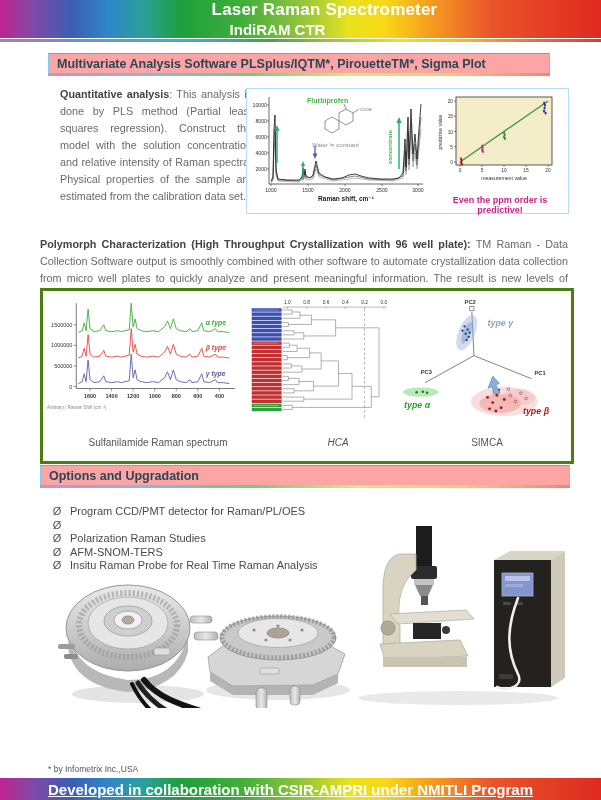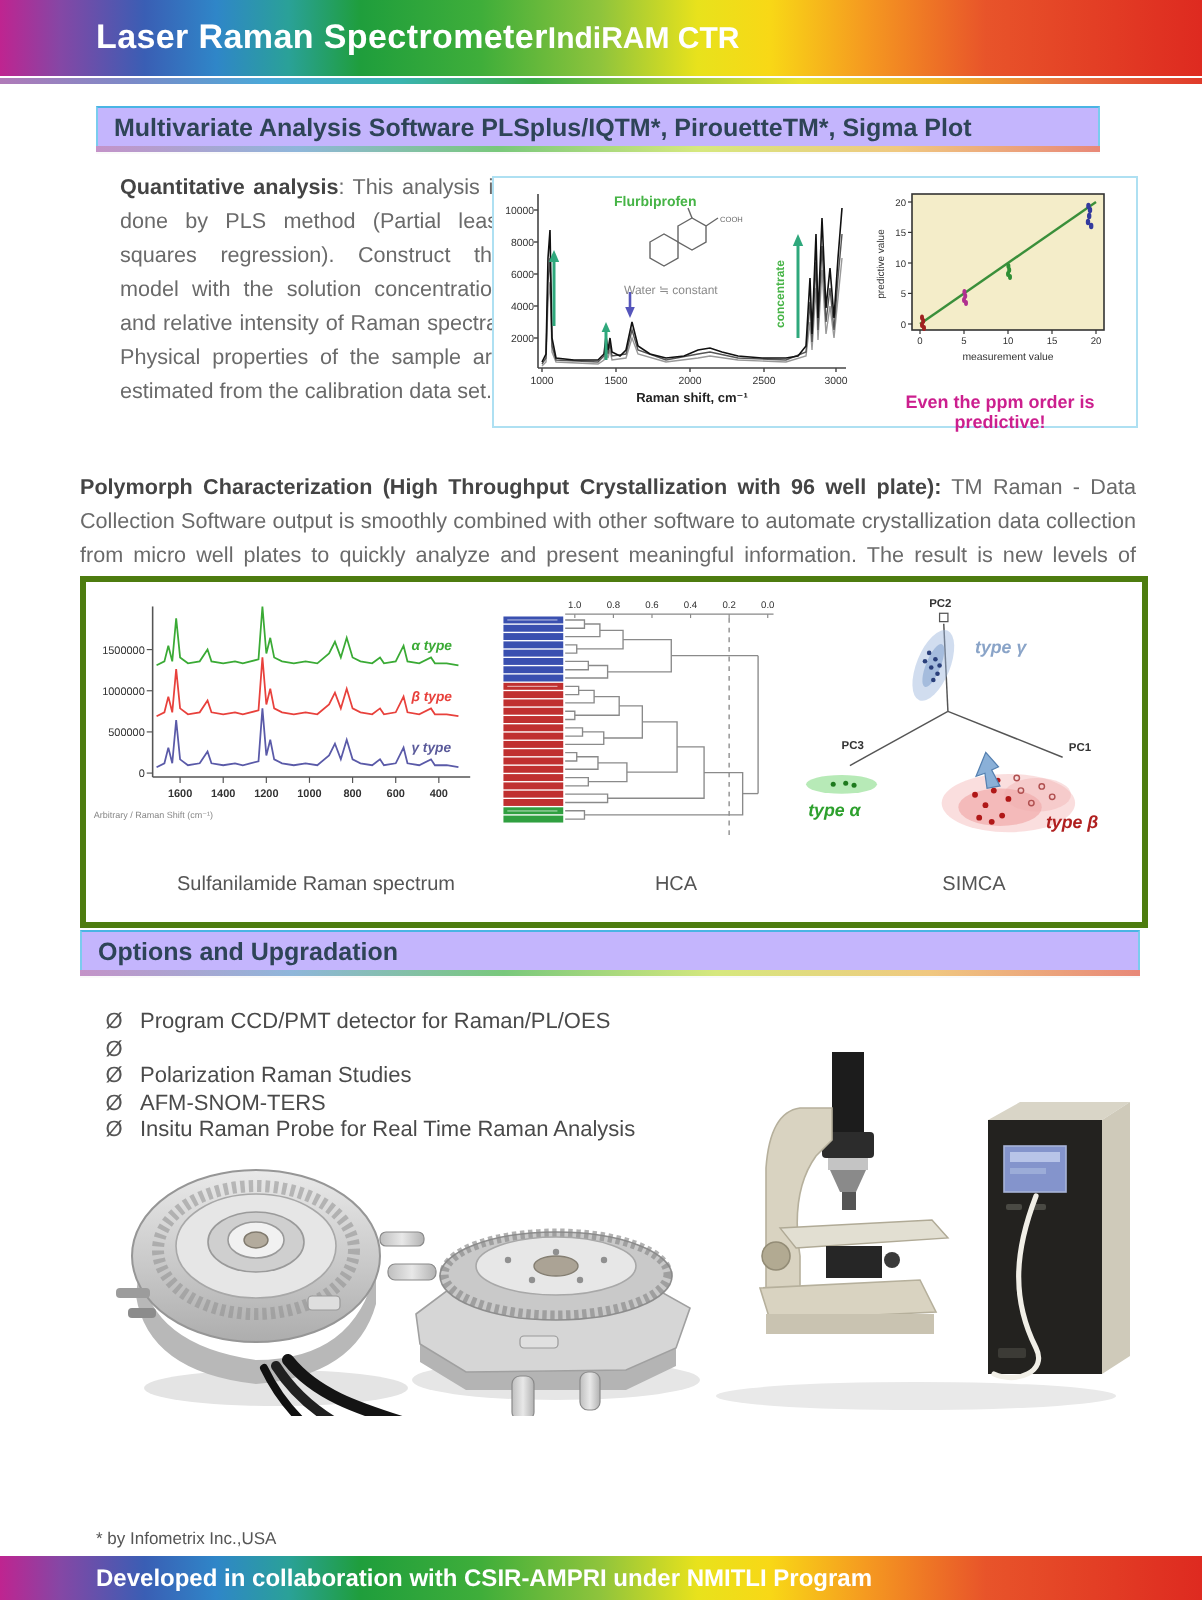--- a/index.html
+++ b/index.html
@@ -9,27 +9,27 @@
     font-family:"Liberation Sans","DejaVu Sans",sans-serif;
     -webkit-font-smoothing:antialiased;
   }
   .rainbow{
     background:linear-gradient(90deg,
       #bf2490 0%, #8547a5 5%, #3a5eb4 12%, #2f86c8 18%, #2aa198 24%,
       #1f9e3c 30%, #3fae3a 40%, #8fc43c 50%, #e8e21c 58%, #f8d816 64%,
       #f59a20 72%, #e8542a 82%, #de2a20 100%);
   }
   .topbar{position:absolute;left:0;top:0;width:601px;height:38px;
-    display:flex;align-items:center;justify-content:flex-start;}
+    display:flex;align-items:center;justify-content:space-between;flex-direction:column;}
   .topbar .t-left{color:#fff;font-weight:bold;font-size:17px;margin-left:48px;letter-spacing:.2px;}
   .topbar .t-right{color:#fff;font-weight:bold;font-size:15px;margin-right:46px;}
   .thinline{position:absolute;left:0;top:39px;width:601px;height:3px;
     background:linear-gradient(90deg,#b07ab8,#7a8ac8,#4aa8d8,#3ab4b0,#3aaa48,#9ac83c,#e8e230,#f0b82a,#e87040,#e03a2a);}
   .secbar{
-    position:absolute;height:19px;background:#c4b5fd;
+    position:absolute;height:19px;background:#fca5a5;
     border-top:1px solid #4ab4e4;border-left:1px solid #7accee;border-right:1px solid #7accee;
     border-bottom:2px solid transparent;
     display:flex;align-items:center;
     box-shadow:0 2px 0 rgba(0,0,0,0.02);
   }
   .secbar .rb{position:absolute;left:-1px;right:-1px;bottom:-3px;height:3px;
     background:linear-gradient(90deg,#c493c8,#8fb6da,#79c87c,#d6e87e,#f0c880,#e88878);}
   .secbar span{color:#2e4457;font-weight:bold;font-size:12.5px;padding-left:8px;white-space:nowrap;}
   .para{color:#6a6a6a;font-size:10.8px;line-height:1.58;text-align:justify;}
   .para b{color:#444;}
@@ -37,21 +37,21 @@
     border:1px solid #aee0f2;background:#fff;display:flex;}
   .figbox{position:absolute;left:40px;top:288px;width:528px;height:170px;
     border:3px solid #4d7c0f;background:#fff;}
   .figrow{display:flex;height:146px;}
   .figcaps{display:flex;color:#555;font-size:10px;justify-content:center;}
   .figcaps div{text-align:center;}
   .optrow{display:flex;align-items:baseline;color:#4a4a4a;font-size:11px;line-height:13.6px;}
   .optrow .ob{width:26px;text-align:center;flex:0 0 26px;color:#555;}
   .footnote{position:absolute;left:48px;top:764px;font-size:8.5px;color:#555;}
   .botbar{position:absolute;left:0;top:778px;width:601px;height:22px;display:flex;align-items:center;}
-  .botbar span{color:#fff;font-weight:bold;font-size:12px;margin-left:48px;white-space:nowrap;}
+  .botbar span{color:#fff;font-weight:bold;font-size:15px;margin-left:48px;white-space:nowrap;text-decoration:underline;}
   svg text{font-family:"Liberation Sans","DejaVu Sans",sans-serif;}
 </style>
 </head>
 <body>
 
 <div class="topbar rainbow">
   <span class="t-left">Laser Raman Spectrometer</span>
   <span class="t-right">IndiRAM CTR</span>
 </div>
 <div class="thinline"></div>
@@ -394,21 +394,21 @@
       <text x="122" y="118" font-size="8.5" font-style="italic" font-weight="bold" fill="#b02020">type β</text>
 
       <g>
         <polygon points="92,82 99,88 96,90 101,97 95,99 93,92 89,94" fill="#8ab0d8" stroke="#5580b0" stroke-width="0.6" transform="rotate(8 95 90)"></polygon>
       </g>
     </svg>
   </div>
 
   <div class="figcaps">
     <div style="width:230px;">Sulfanilamide Raman spectrum</div>
-    <div style="width:130px;">HCA</div>
+    <div style="width:130px;font-style:italic;">HCA</div>
     <div style="width:168px;">SIMCA</div>
   </div>
 </div>
 
 <div class="secbar" style="left:40px;top:465px;width:528px;">
   <span>Options and Upgradation</span>
   <i class="rb"></i>
 </div>
 
 <div style="position:absolute;left:44px;top:505px;width:480px;">

